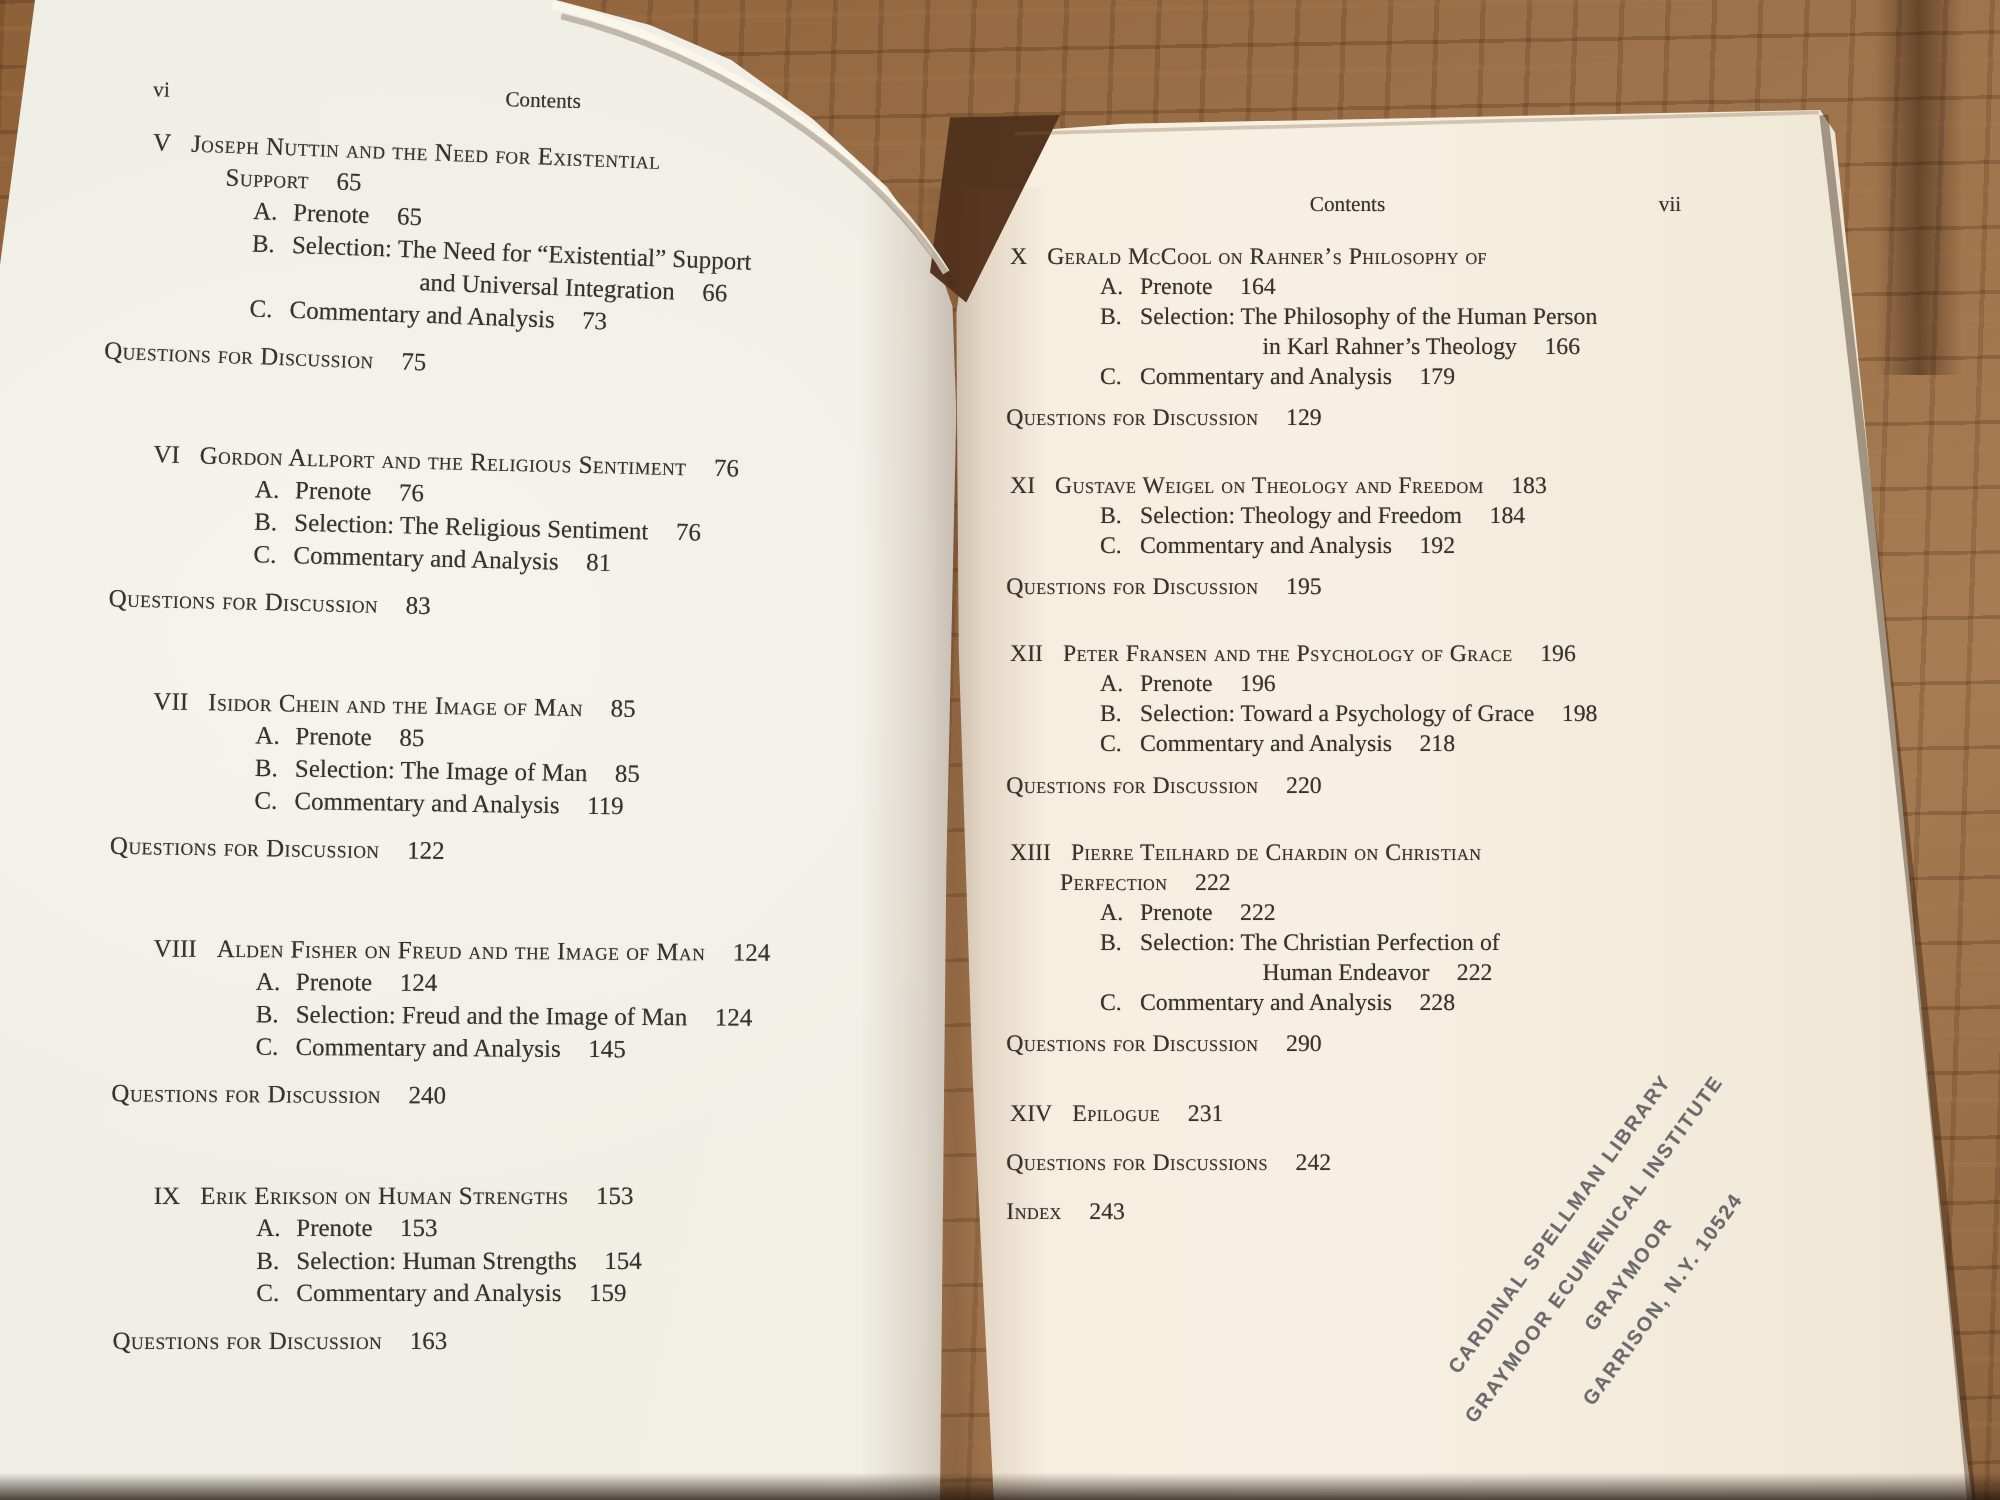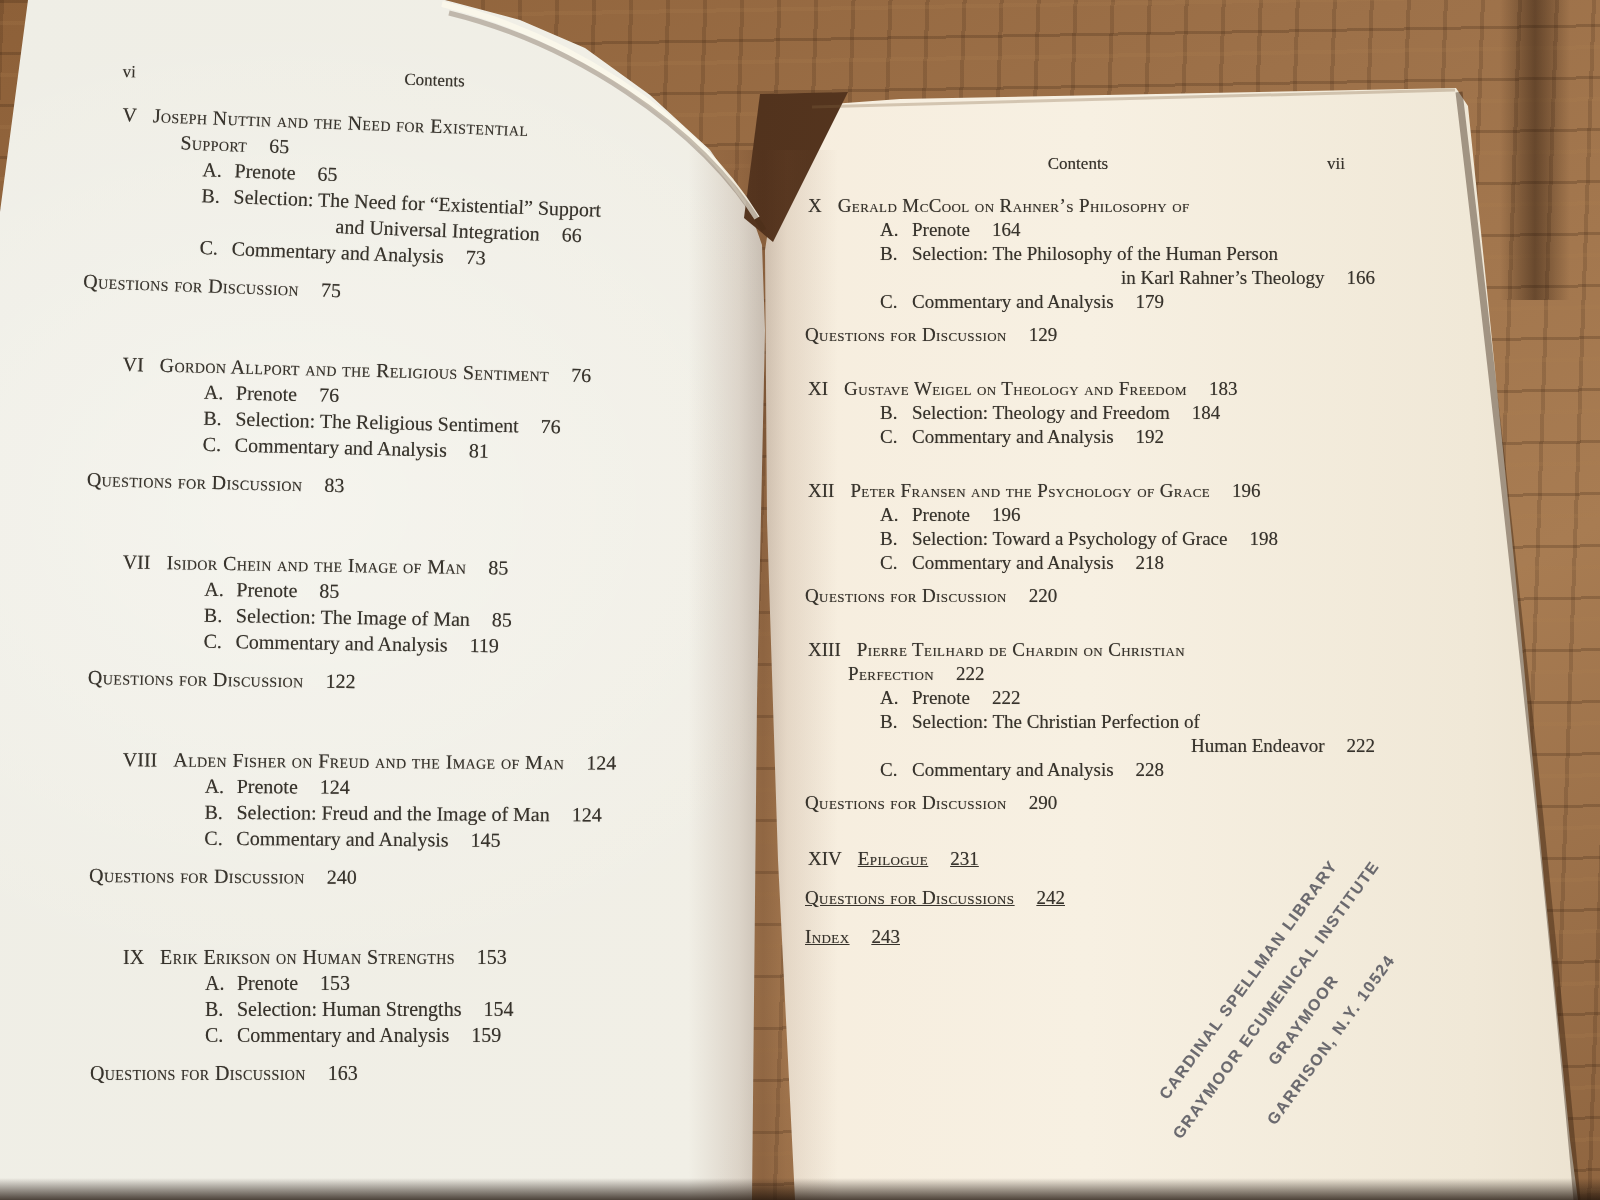--- a/index.html
+++ b/index.html
@@ -69,24 +69,24 @@
   .left-text .t-line{padding-left:33px;}
   .left-text .t-wrap{padding-left:92px;}
   .left-text .i-line{padding-left:115px;}
   .left-text .i-wrap{padding-left:250px;}
   .left-text .q-line{margin-top:12px;}
   .left-text .sec{margin-bottom:56px;}
 
   .right-text .t-line{padding-left:3px;}
   .right-text .t-wrap{padding-left:43px;}
   .right-text .i-line{padding-left:75px;}
-  .right-text .i-wrap{padding-left:205px;text-align:right;}
+  .right-text .i-wrap{padding-left:205px;}
   .right-text .q-line{margin-top:9px;}
   .right-text .sec{margin-bottom:30px;}
-  .right-text .xtra{margin-top:15px;text-decoration:underline;}
+  .right-text .xtra{margin-top:15px;}
   .right-text .xtra-first{margin-top:32px;}
 
   
   .lsec0{transform:rotate(2.1deg);transform-origin:0 0;}
   .lsec1{transform:rotate(1.4deg);transform-origin:0 0;}
   .lsec2{transform:rotate(.9deg);transform-origin:0 0;}
   .lsec3{transform:rotate(.4deg);transform-origin:0 0;}
   .left-text .ph{transform:rotate(1.6deg);transform-origin:0 0;}
 
   
@@ -175,20 +175,21 @@
       <div class="i-line"><span class="lab">B.</span><span>Selection: The Philosophy of the Human Person</span></div>
       <div class="i-wrap"><span>in Karl Rahner’s Theology</span><span class="pg">166</span></div>
       <div class="i-line"><span class="lab">C.</span><span>Commentary and Analysis</span><span class="pg">179</span></div>
       <div class="q-line"><span class="cap">Questions for Discussion</span><span class="pg">129</span></div>
     </div>
 
     <div class="sec">
       <div class="t-line"><span class="num">XI</span><span class="cap">Gustave Weigel on Theology and Freedom</span><span class="pg">183</span></div>
       <div class="i-line"><span class="lab">B.</span><span>Selection: Theology and Freedom</span><span class="pg">184</span></div>
       <div class="i-line"><span class="lab">C.</span><span>Commentary and Analysis</span><span class="pg">192</span></div>
+      <div class="q-line"><span class="cap">Questions for Discussion</span><span class="pg">195</span></div>
     </div>
 
     <div class="sec">
       <div class="t-line"><span class="num">XII</span><span class="cap">Peter Fransen and the Psychology of Grace</span><span class="pg">196</span></div>
       <div class="i-line"><span class="lab">A.</span><span>Prenote</span><span class="pg">196</span></div>
       <div class="i-line"><span class="lab">B.</span><span>Selection: Toward a Psychology of Grace</span><span class="pg">198</span></div>
       <div class="i-line"><span class="lab">C.</span><span>Commentary and Analysis</span><span class="pg">218</span></div>
       <div class="q-line"><span class="cap">Questions for Discussion</span><span class="pg">220</span></div>
     </div>
 

